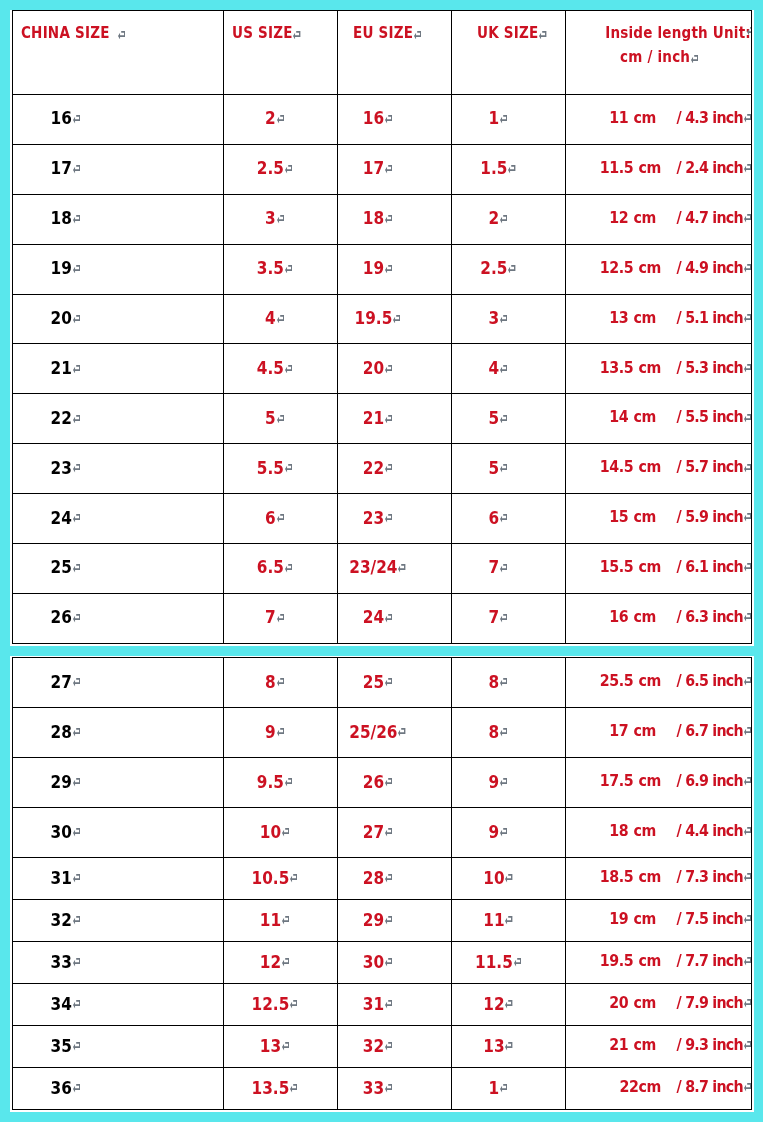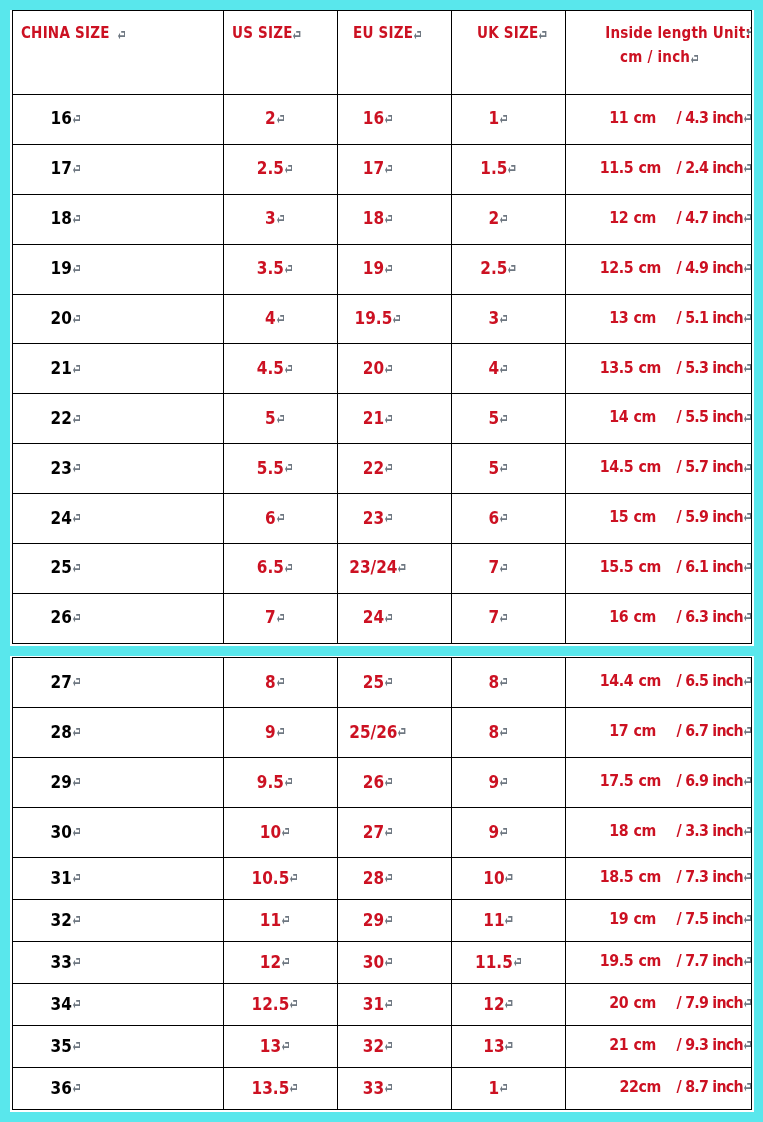--- a/index.html
+++ b/index.html
@@ -342,21 +342,21 @@
               </svg></span></td>
 <td class="c2"><span class="tx">8</span><span class="pil"><svg viewBox="0 0 7.4 8.6" width="7.4" height="8.6" aria-hidden="true">
                 <path d="M3.2 0 H7.4 V6.05 H2.05 V8.5 L0 5.1 L2.05 1.7 V4.35 H6.05 V1.65 H3.2 Z"></path>
               </svg></span></td>
 <td class="c3"><span class="tx">25</span><span class="pil"><svg viewBox="0 0 7.4 8.6" width="7.4" height="8.6" aria-hidden="true">
                 <path d="M3.2 0 H7.4 V6.05 H2.05 V8.5 L0 5.1 L2.05 1.7 V4.35 H6.05 V1.65 H3.2 Z"></path>
               </svg></span></td>
 <td class="c4"><span class="tx">8</span><span class="pil"><svg viewBox="0 0 7.4 8.6" width="7.4" height="8.6" aria-hidden="true">
                 <path d="M3.2 0 H7.4 V6.05 H2.05 V8.5 L0 5.1 L2.05 1.7 V4.35 H6.05 V1.65 H3.2 Z"></path>
               </svg></span></td>
-<td class="c5"><span class="lcm">14.4 cm</span><span class="lgap">   </span><span class="lin">/ 6.5 inch</span><span class="pil"><svg viewBox="0 0 7.4 8.6" width="7.4" height="8.6" aria-hidden="true">
+<td class="c5"><span class="lcm">25.5 cm</span><span class="lgap">   </span><span class="lin">/ 6.5 inch</span><span class="pil"><svg viewBox="0 0 7.4 8.6" width="7.4" height="8.6" aria-hidden="true">
                 <path d="M3.2 0 H7.4 V6.05 H2.05 V8.5 L0 5.1 L2.05 1.7 V4.35 H6.05 V1.65 H3.2 Z"></path>
               </svg></span></td>
 </tr>
 <tr>
 <td class="c1"><span class="tx">28</span><span class="pil"><svg viewBox="0 0 7.4 8.6" width="7.4" height="8.6" aria-hidden="true">
                 <path d="M3.2 0 H7.4 V6.05 H2.05 V8.5 L0 5.1 L2.05 1.7 V4.35 H6.05 V1.65 H3.2 Z"></path>
               </svg></span></td>
 <td class="c2"><span class="tx">9</span><span class="pil"><svg viewBox="0 0 7.4 8.6" width="7.4" height="8.6" aria-hidden="true">
                 <path d="M3.2 0 H7.4 V6.05 H2.05 V8.5 L0 5.1 L2.05 1.7 V4.35 H6.05 V1.65 H3.2 Z"></path>
               </svg></span></td>
@@ -393,21 +393,21 @@
               </svg></span></td>
 <td class="c2"><span class="tx">10</span><span class="pil"><svg viewBox="0 0 7.4 8.6" width="7.4" height="8.6" aria-hidden="true">
                 <path d="M3.2 0 H7.4 V6.05 H2.05 V8.5 L0 5.1 L2.05 1.7 V4.35 H6.05 V1.65 H3.2 Z"></path>
               </svg></span></td>
 <td class="c3"><span class="tx">27</span><span class="pil"><svg viewBox="0 0 7.4 8.6" width="7.4" height="8.6" aria-hidden="true">
                 <path d="M3.2 0 H7.4 V6.05 H2.05 V8.5 L0 5.1 L2.05 1.7 V4.35 H6.05 V1.65 H3.2 Z"></path>
               </svg></span></td>
 <td class="c4"><span class="tx">9</span><span class="pil"><svg viewBox="0 0 7.4 8.6" width="7.4" height="8.6" aria-hidden="true">
                 <path d="M3.2 0 H7.4 V6.05 H2.05 V8.5 L0 5.1 L2.05 1.7 V4.35 H6.05 V1.65 H3.2 Z"></path>
               </svg></span></td>
-<td class="c5"><span class="lcm">18 cm</span><span class="lgap">    </span><span class="lin">/ 3.3 inch</span><span class="pil"><svg viewBox="0 0 7.4 8.6" width="7.4" height="8.6" aria-hidden="true">
+<td class="c5"><span class="lcm">18 cm</span><span class="lgap">    </span><span class="lin">/ 4.4 inch</span><span class="pil"><svg viewBox="0 0 7.4 8.6" width="7.4" height="8.6" aria-hidden="true">
                 <path d="M3.2 0 H7.4 V6.05 H2.05 V8.5 L0 5.1 L2.05 1.7 V4.35 H6.05 V1.65 H3.2 Z"></path>
               </svg></span></td>
 </tr>
 <tr>
 <td class="c1"><span class="tx">31</span><span class="pil"><svg viewBox="0 0 7.4 8.6" width="7.4" height="8.6" aria-hidden="true">
                 <path d="M3.2 0 H7.4 V6.05 H2.05 V8.5 L0 5.1 L2.05 1.7 V4.35 H6.05 V1.65 H3.2 Z"></path>
               </svg></span></td>
 <td class="c2"><span class="tx">10.5</span><span class="pil"><svg viewBox="0 0 7.4 8.6" width="7.4" height="8.6" aria-hidden="true">
                 <path d="M3.2 0 H7.4 V6.05 H2.05 V8.5 L0 5.1 L2.05 1.7 V4.35 H6.05 V1.65 H3.2 Z"></path>
               </svg></span></td>

